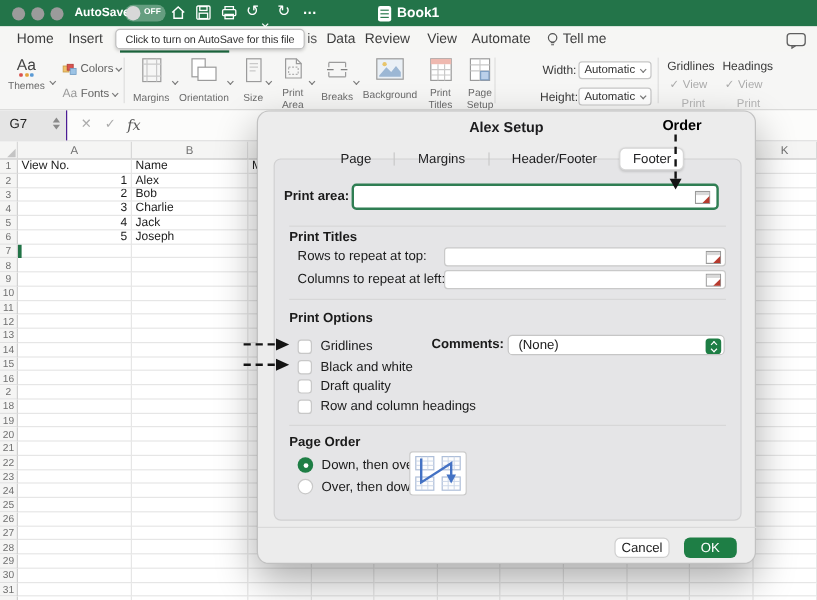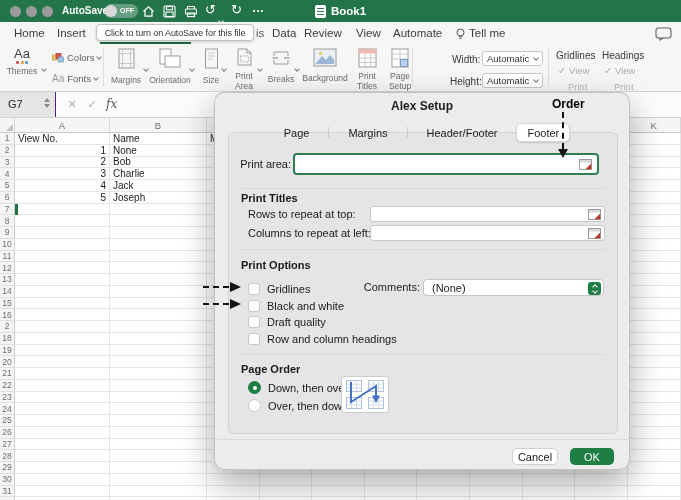--- a/index.html
+++ b/index.html
@@ -76,21 +76,21 @@
   .dlg-tabs { position:absolute; left:0; right:0; top:30px; height:19px; display:flex; align-items:center; justify-content:center; gap:9px; z-index:2; }
   .dtab { font-size:11px; color:#1d1d1f; padding:2.5px 10px; border-radius:5px; }
   .dtab.active { background:#fff; border:1px solid #D6D6D6; box-shadow:0 1px 2px rgba(0,0,0,.14); }
   .dsep { width:1px; height:11px; background:#C9C9C9; }
   .dz { position:absolute; z-index:2; }
   .dlg-divider { position:absolute; left:26px; width:364px; height:1px; background:#D7D7D8; z-index:2; }
   .dlg-h { font-weight:bold; }
   .fld { background:#fff; border:1px solid #C9C9C9; border-radius:3px; }
   .rngico { position:absolute; }
   #print-area-field { left:78px; top:60px; width:306px; height:22px; background:#fff; border:2px solid #2F7E53; border-radius:4px; }
-  .dlbl-r { text-align:right; }
+  .dlbl-r { text-align:right;font-weight:bold; }
   .cb-row { display:flex; align-items:center; gap:7px; height:13px; }
   .cbox { width:12px; height:12px; background:#fff; border:1px solid #C8C8C8; border-radius:3px; flex:none; }
   .radio-row { display:flex; align-items:center; gap:7px; height:13px; }
   .radio { width:13px; height:13px; border-radius:50%; flex:none; position:relative; }
   .radio.on { background:#1E7E45; }
   .radio.on:after { content:""; position:absolute; left:4.5px; top:4.5px; width:4px; height:4px; border-radius:50%; background:#fff; }
   .radio.off { background:#fff; border:1px solid #C9C9C9; }
   #comments-dd { left:208px; top:186px; width:181px; height:17px; background:#fff; border:1px solid #C6C6C6; border-radius:4px; display:flex; align-items:center; padding-left:8px; }
   #comments-stepper { position:absolute; right:2px; top:1.5px; width:13px; height:13px; background:#1E7E45; border-radius:3px; display:flex; flex-direction:column; align-items:center; justify-content:center; gap:1.5px; }
   .wchev { width:4px; height:4px; border-right:1.4px solid #fff; border-bottom:1.4px solid #fff; }
@@ -354,21 +354,21 @@
           <div class="gc" style="width: 52.6px;"></div>
           <div class="gc" style="width: 52.6px;"></div>
           <div class="gc" style="width: 52.6px;"></div>
           <div class="gc" style="width: 52.6px;"></div>
           <div class="gc" style="width: 52.6px;"></div>
           <div class="gc" style="width: 53px;"></div>
         </div>
         <div class="gr" style="height: 11.75px;">
           <div class="rh">2</div>
           <div class="gc num" style="width: 95px;">1</div>
-          <div class="gc" style="width: 97px;">None</div>
+          <div class="gc" style="width: 97px;">Alex</div>
           <div class="gc" style="width: 52.6px;"></div>
           <div class="gc" style="width: 52.6px;"></div>
           <div class="gc" style="width: 52.6px;"></div>
           <div class="gc" style="width: 52.6px;"></div>
           <div class="gc" style="width: 52.6px;"></div>
           <div class="gc" style="width: 52.6px;"></div>
           <div class="gc" style="width: 52.6px;"></div>
           <div class="gc" style="width: 52.6px;"></div>
           <div class="gc" style="width: 53px;"></div>
         </div>

